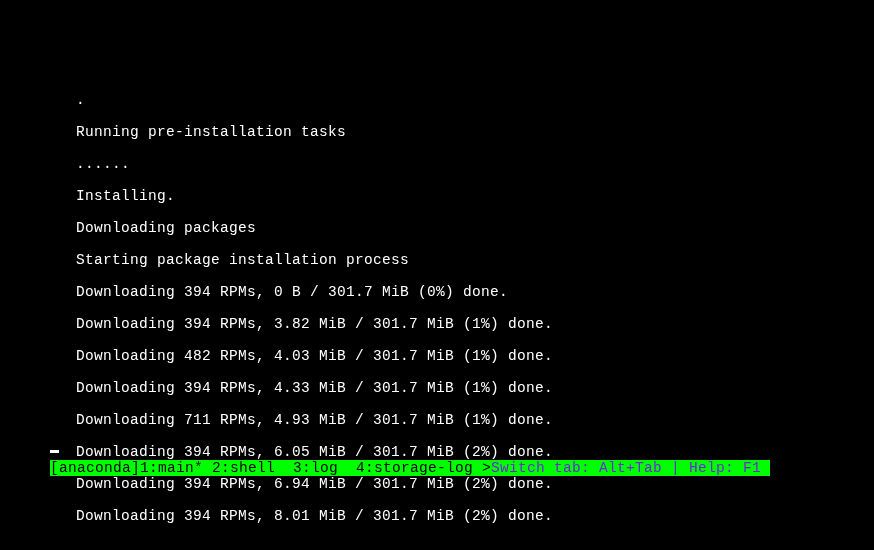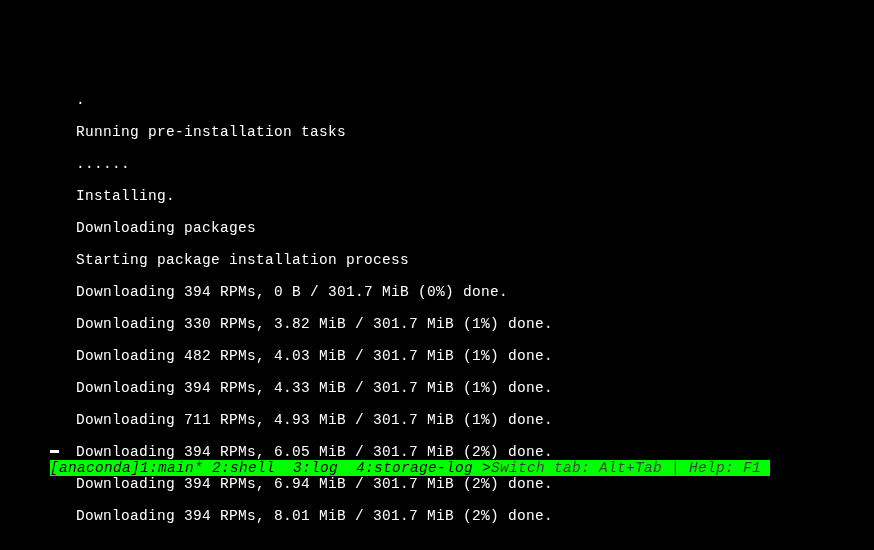--- a/index.html
+++ b/index.html
@@ -30,28 +30,27 @@
     .status-bar {
       position: absolute;
       left: 50px;
       top: 460px;
       height: 16px;
       background: #00ff00;
       color: #000000;
       white-space: pre;
       display: flex;
       letter-spacing: 0.3px;
-      font-style: italic;
     }
     .status-tabs {
       color: #000000;
       background: #00ff00;
     }
     .status-help {
-      color: #404040;
+      color: #6d28d9;
       background: #00ff00;
     }
     .cursor {
       position: absolute;
       left: 50px;
       top: 450px;
       width: 9px;
       height: 3px;
       background: #ffffff;
     }
@@ -60,21 +59,21 @@
 <body>
 
 <div class="terminal">
 <div class="line">.</div>
 <div class="line">Running pre-installation tasks</div>
 <div class="line">......</div>
 <div class="line">Installing.</div>
 <div class="line">Downloading packages</div>
 <div class="line">Starting package installation process</div>
 <div class="line">Downloading 394 RPMs, 0 B / 301.7 MiB (0%) done.</div>
-<div class="line">Downloading 330 RPMs, 3.82 MiB / 301.7 MiB (1%) done.</div>
+<div class="line">Downloading 394 RPMs, 3.82 MiB / 301.7 MiB (1%) done.</div>
 <div class="line">Downloading 482 RPMs, 4.03 MiB / 301.7 MiB (1%) done.</div>
 <div class="line">Downloading 394 RPMs, 4.33 MiB / 301.7 MiB (1%) done.</div>
 <div class="line">Downloading 711 RPMs, 4.93 MiB / 301.7 MiB (1%) done.</div>
 <div class="line">Downloading 394 RPMs, 6.05 MiB / 301.7 MiB (2%) done.</div>
 <div class="line">Downloading 394 RPMs, 6.94 MiB / 301.7 MiB (2%) done.</div>
 <div class="line">Downloading 394 RPMs, 8.01 MiB / 301.7 MiB (2%) done.</div>
 
 
 
 

